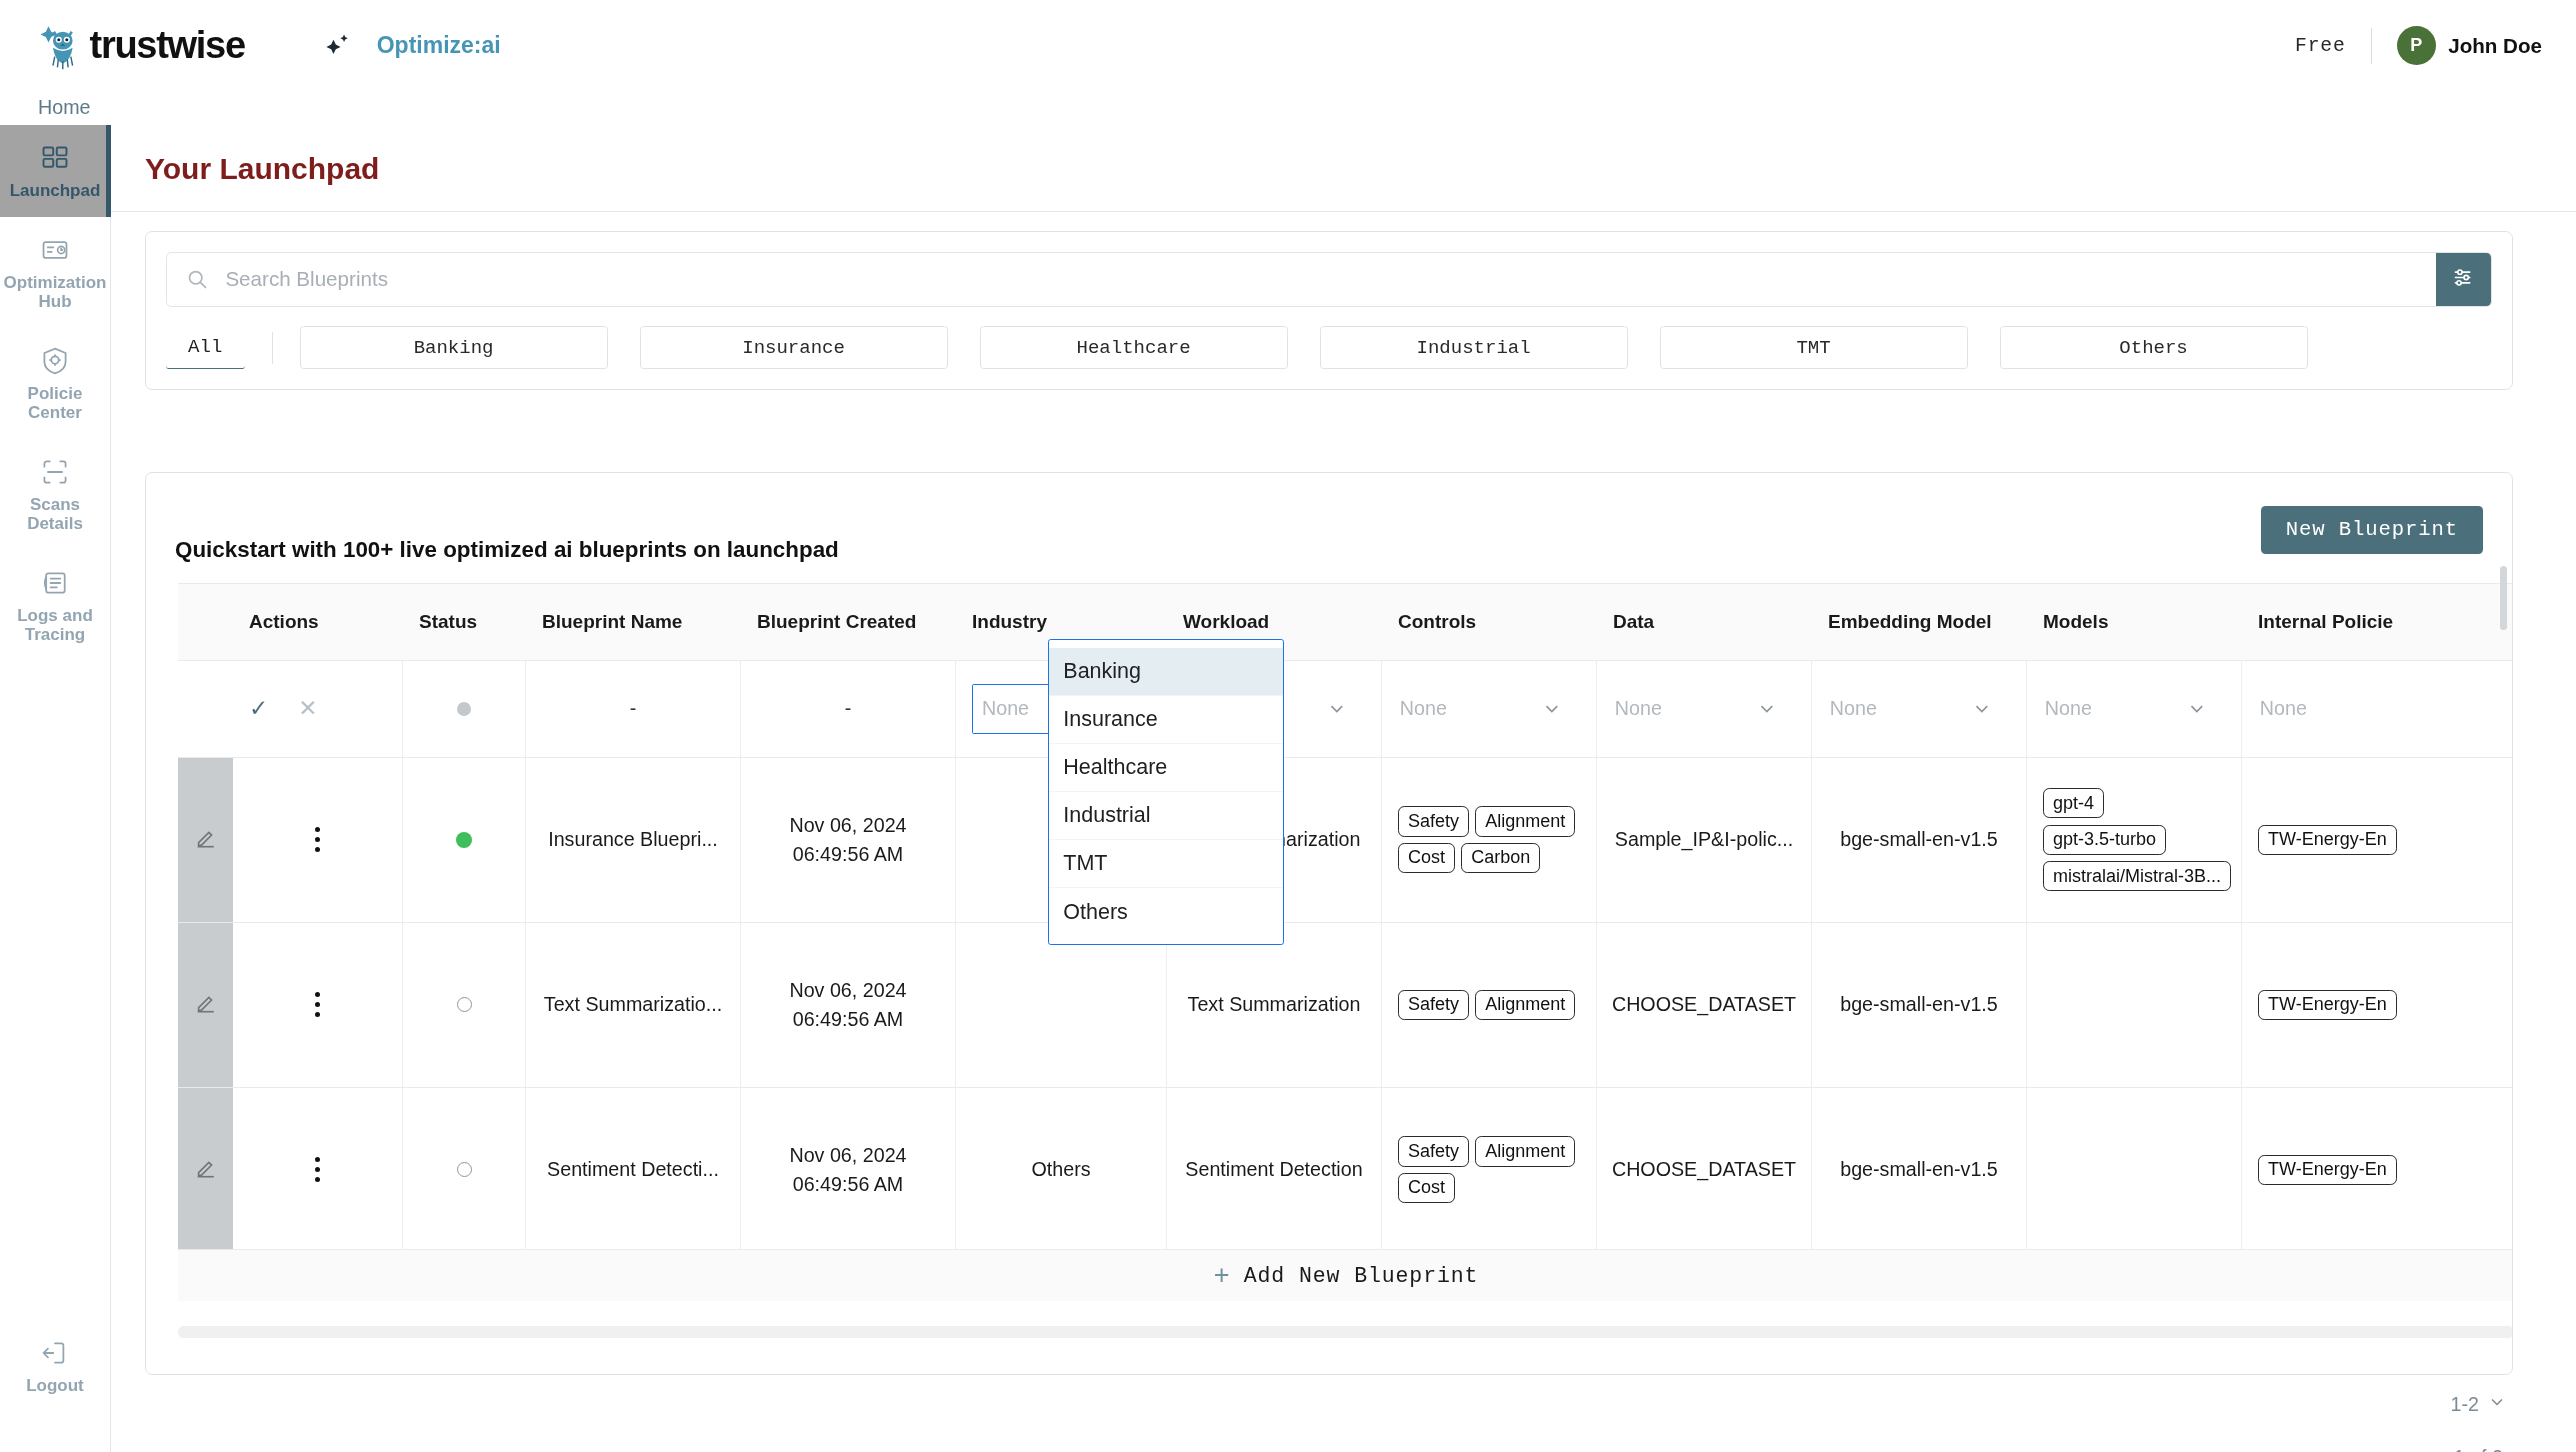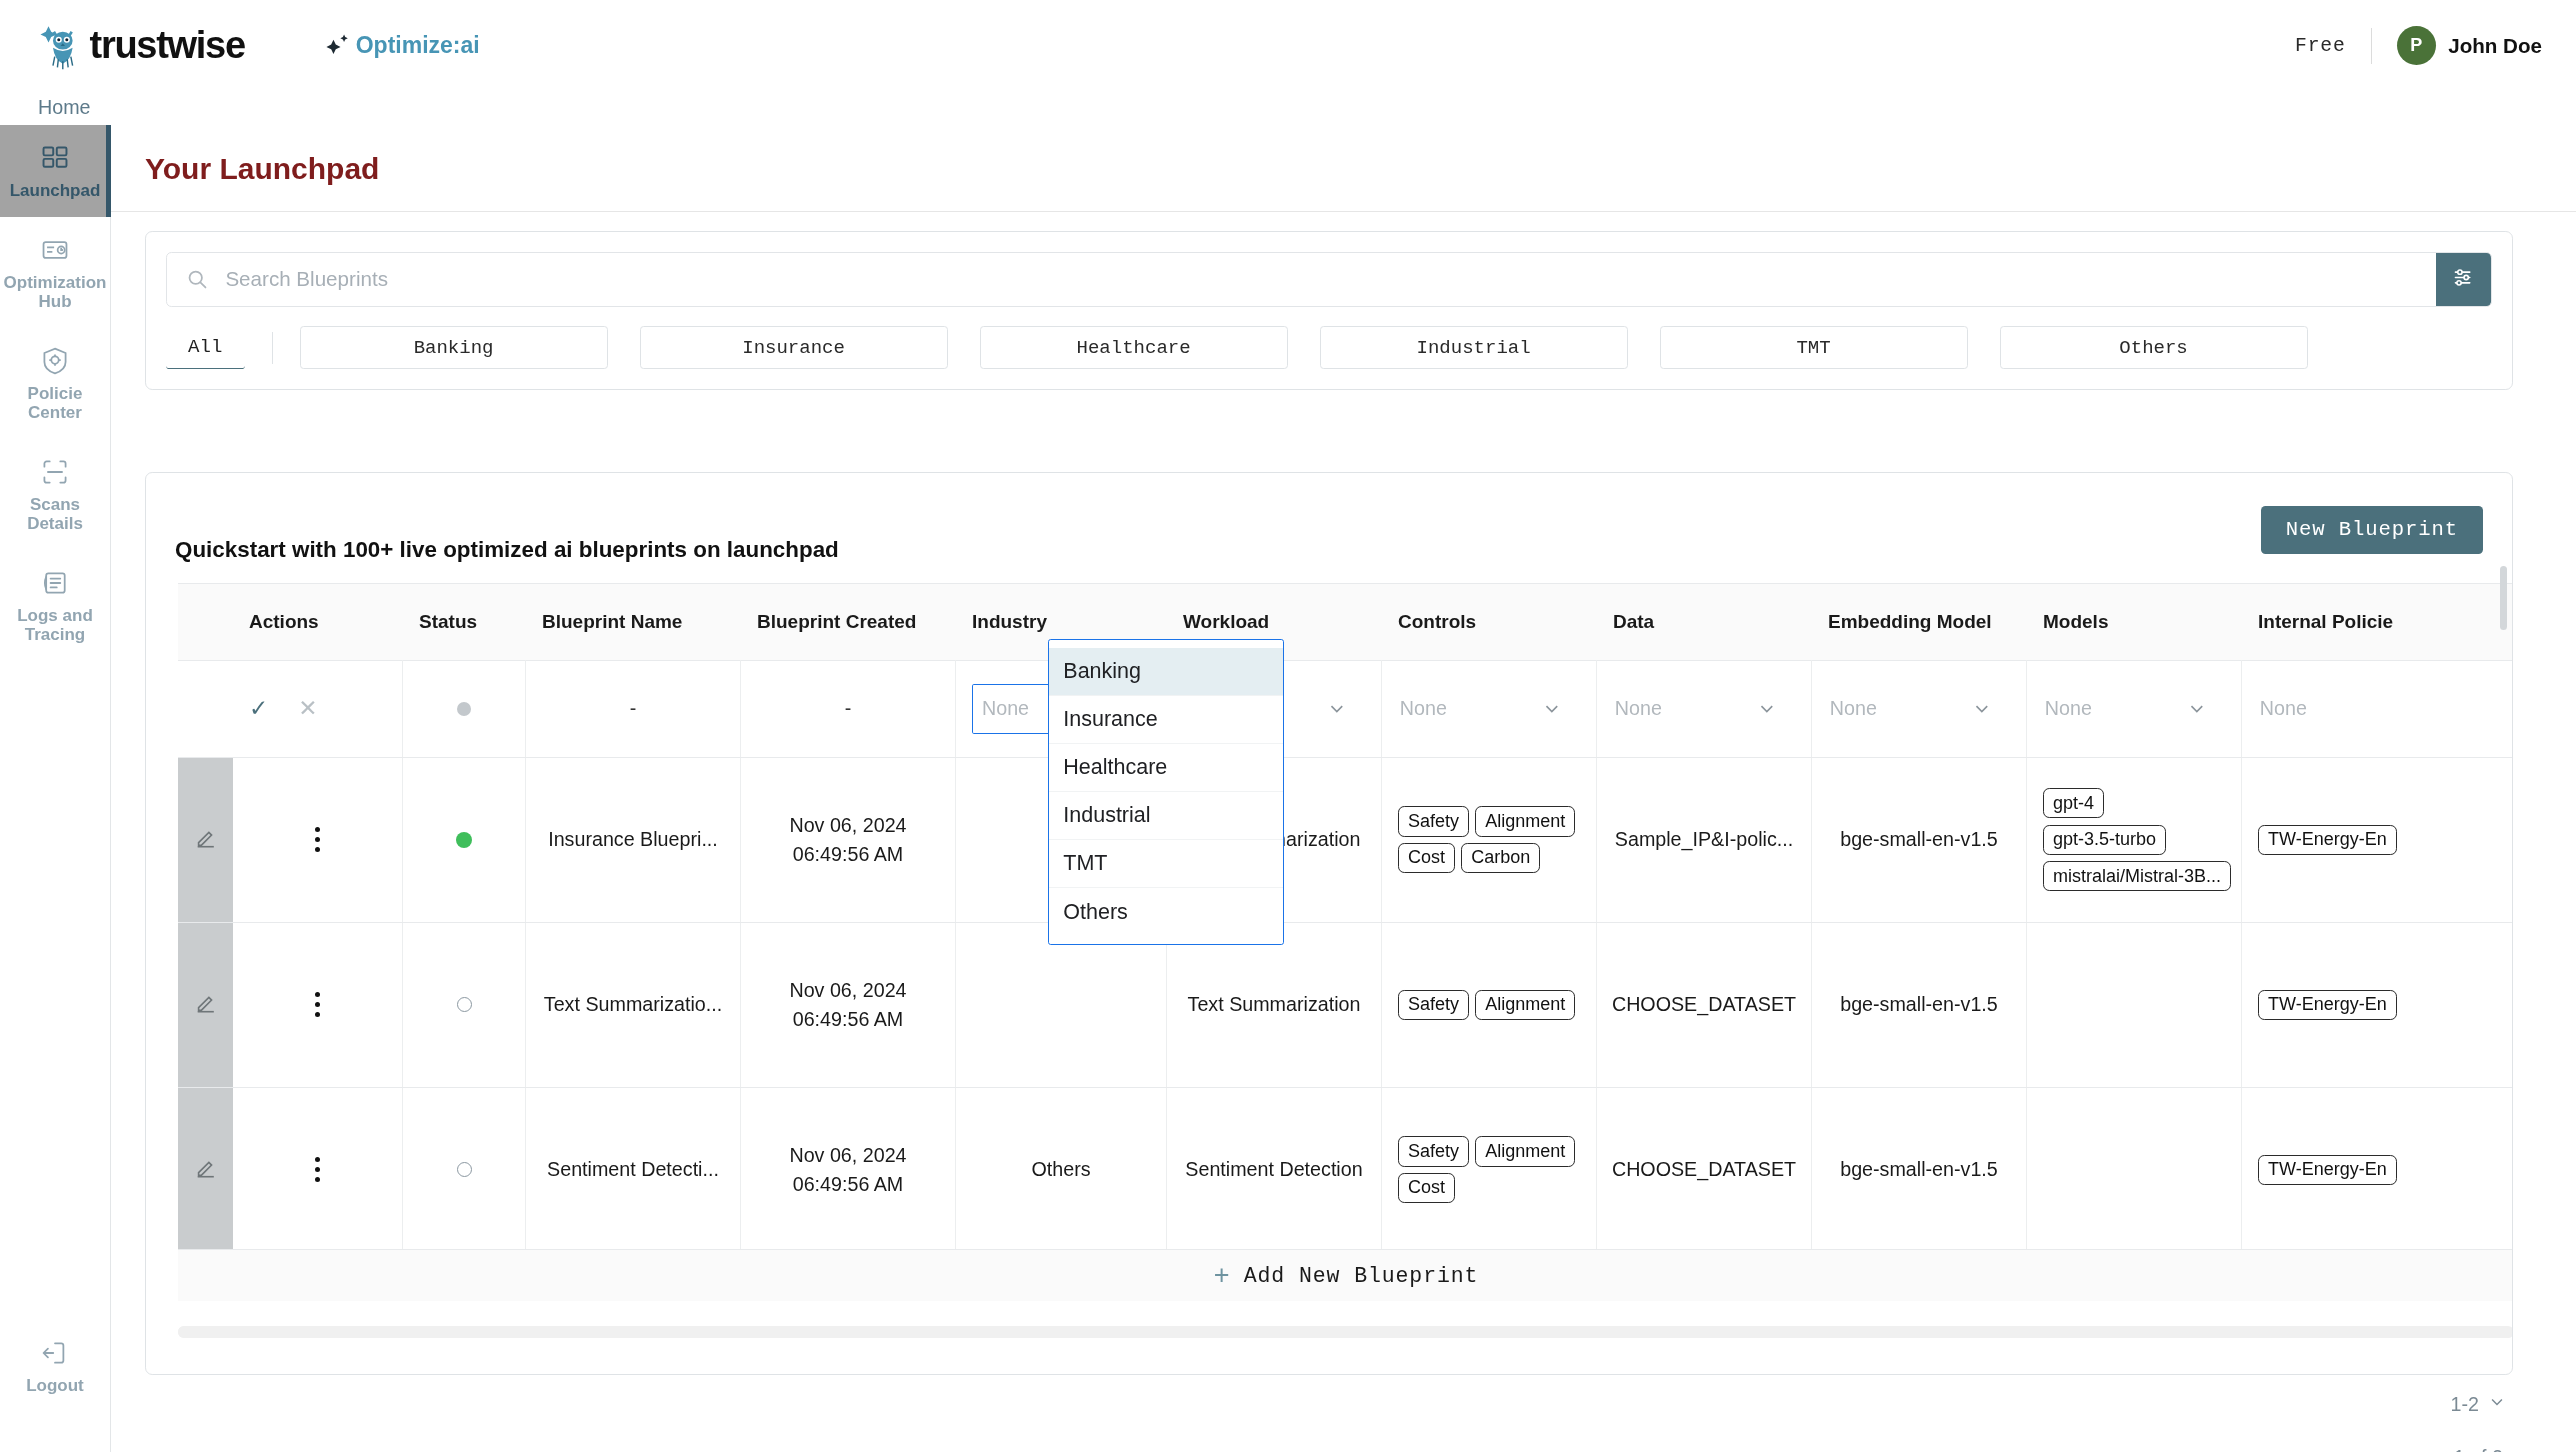--- a/index.html
+++ b/index.html
@@ -18,21 +18,21 @@
   }
   .logo-wrap { display: flex; align-items: center; margin-left: 36px; }
   .owl-icon { width: 50px; height: 50px; }
   .logo-text {
     font-size: 38px; font-weight: 700; letter-spacing: -1.3px;
     color: #111; margin-left: 3.6px;
   }
   .product-wrap { display: flex; align-items: center; margin-left: 77px; }
   .spark-icon { width: 30px; height: 30px; }
   .product-text {
-    font-size: 23px; font-weight: 700; color: #4795b5; margin-left: 4px;
+    font-size: 23px; font-weight: 700; color: #4795b5; margin-left: 25px;
   }
   .topbar-right {
     margin-left: auto; margin-right: 34px; display: flex; align-items: center;
   }
   .plan-label { font-size: 19.7px; color: #2a2a2a; letter-spacing: 0.9px; }
   .vdivider { width: 0.9px; height: 36px; background: #dcdcdc; margin: 0 25px; }
   .avatar {
     width: 39px; height: 39px; border-radius: 50%;
     background: #4a7238; color: #fff; font-size: 18px; font-weight: 700;
     display: flex; align-items: center; justify-content: center;

